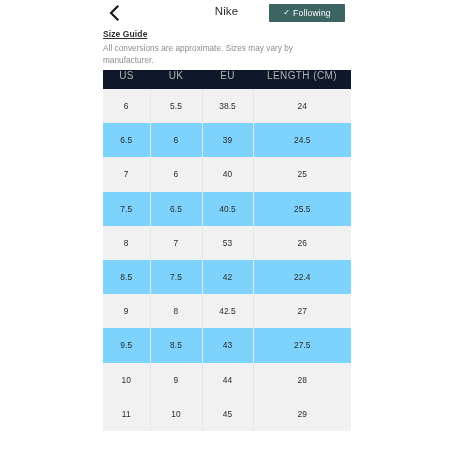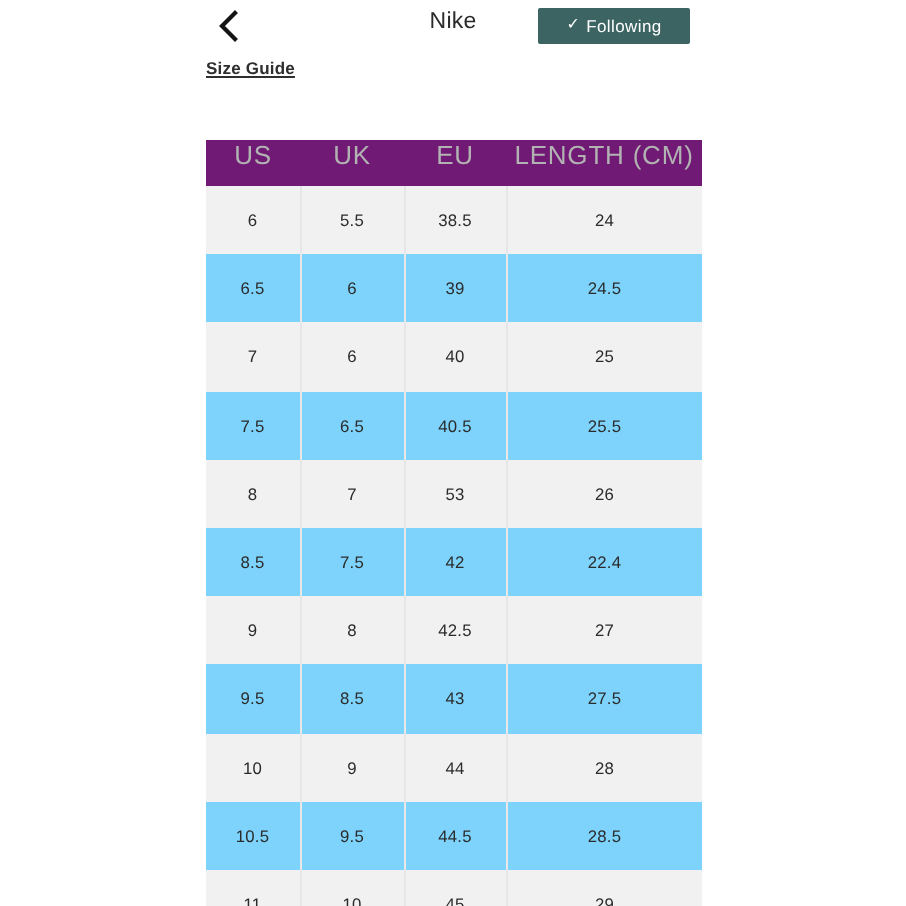--- a/index.html
+++ b/index.html
@@ -110,25 +110,25 @@
     border-collapse: collapse;
     table-layout: fixed;
   }
   .size-table col.c-us     { width: 47px; }
   .size-table col.c-uk     { width: 52px; }
   .size-table col.c-eu     { width: 51px; }
   .size-table col.c-len    { width: 98px; }
 
   .size-table thead th {
     font-weight: normal;
-    font-size: 13px;
+    font-size: 10px;
     color: #b2b2b2;
     padding: 0 0 8px 0;
     letter-spacing: 0.4px;
-    background: #701a75;
+    background: #0f172a;
     border: none;
   }
   .size-table tbody td {
     font-size: 8.4px;
     color: #2b2b2b;
     text-align: center;
     height: 32.2px;
     border-left: 1px solid #e3e3e3;
     letter-spacing: 0.1px;
   }
@@ -161,20 +161,21 @@
     <div class="brand-title">Nike</div>
 
     <button class="follow-btn">
       <span class="follow-check">✓</span>
       <span>Following</span>
     </button>
   </div>
 
   <div class="size-guide-link">Size Guide</div>
 
+  <div class="disclaimer">All conversions are approximate. Sizes may vary by manufacturer.</div>
 
   <table class="size-table">
     <colgroup>
       <col class="c-us">
         <col class="c-uk">
         <col class="c-eu">
         <col class="c-len">
     </colgroup>
     <thead>
       <tr>
@@ -232,26 +233,20 @@
           <td>8.5</td>
           <td>43</td>
           <td>27.5</td>
         </tr>
         <tr class="odd">
           <td>10</td>
           <td>9</td>
           <td>44</td>
           <td>28</td>
         </tr>
-        <tr class="even">
-          <td>10.5</td>
-          <td>9.5</td>
-          <td>44.5</td>
-          <td>28.5</td>
-        </tr>
         <tr class="odd">
           <td>11</td>
           <td>10</td>
           <td>45</td>
           <td>29</td>
         </tr>
       </tbody>
   </table>
 
 </div>

